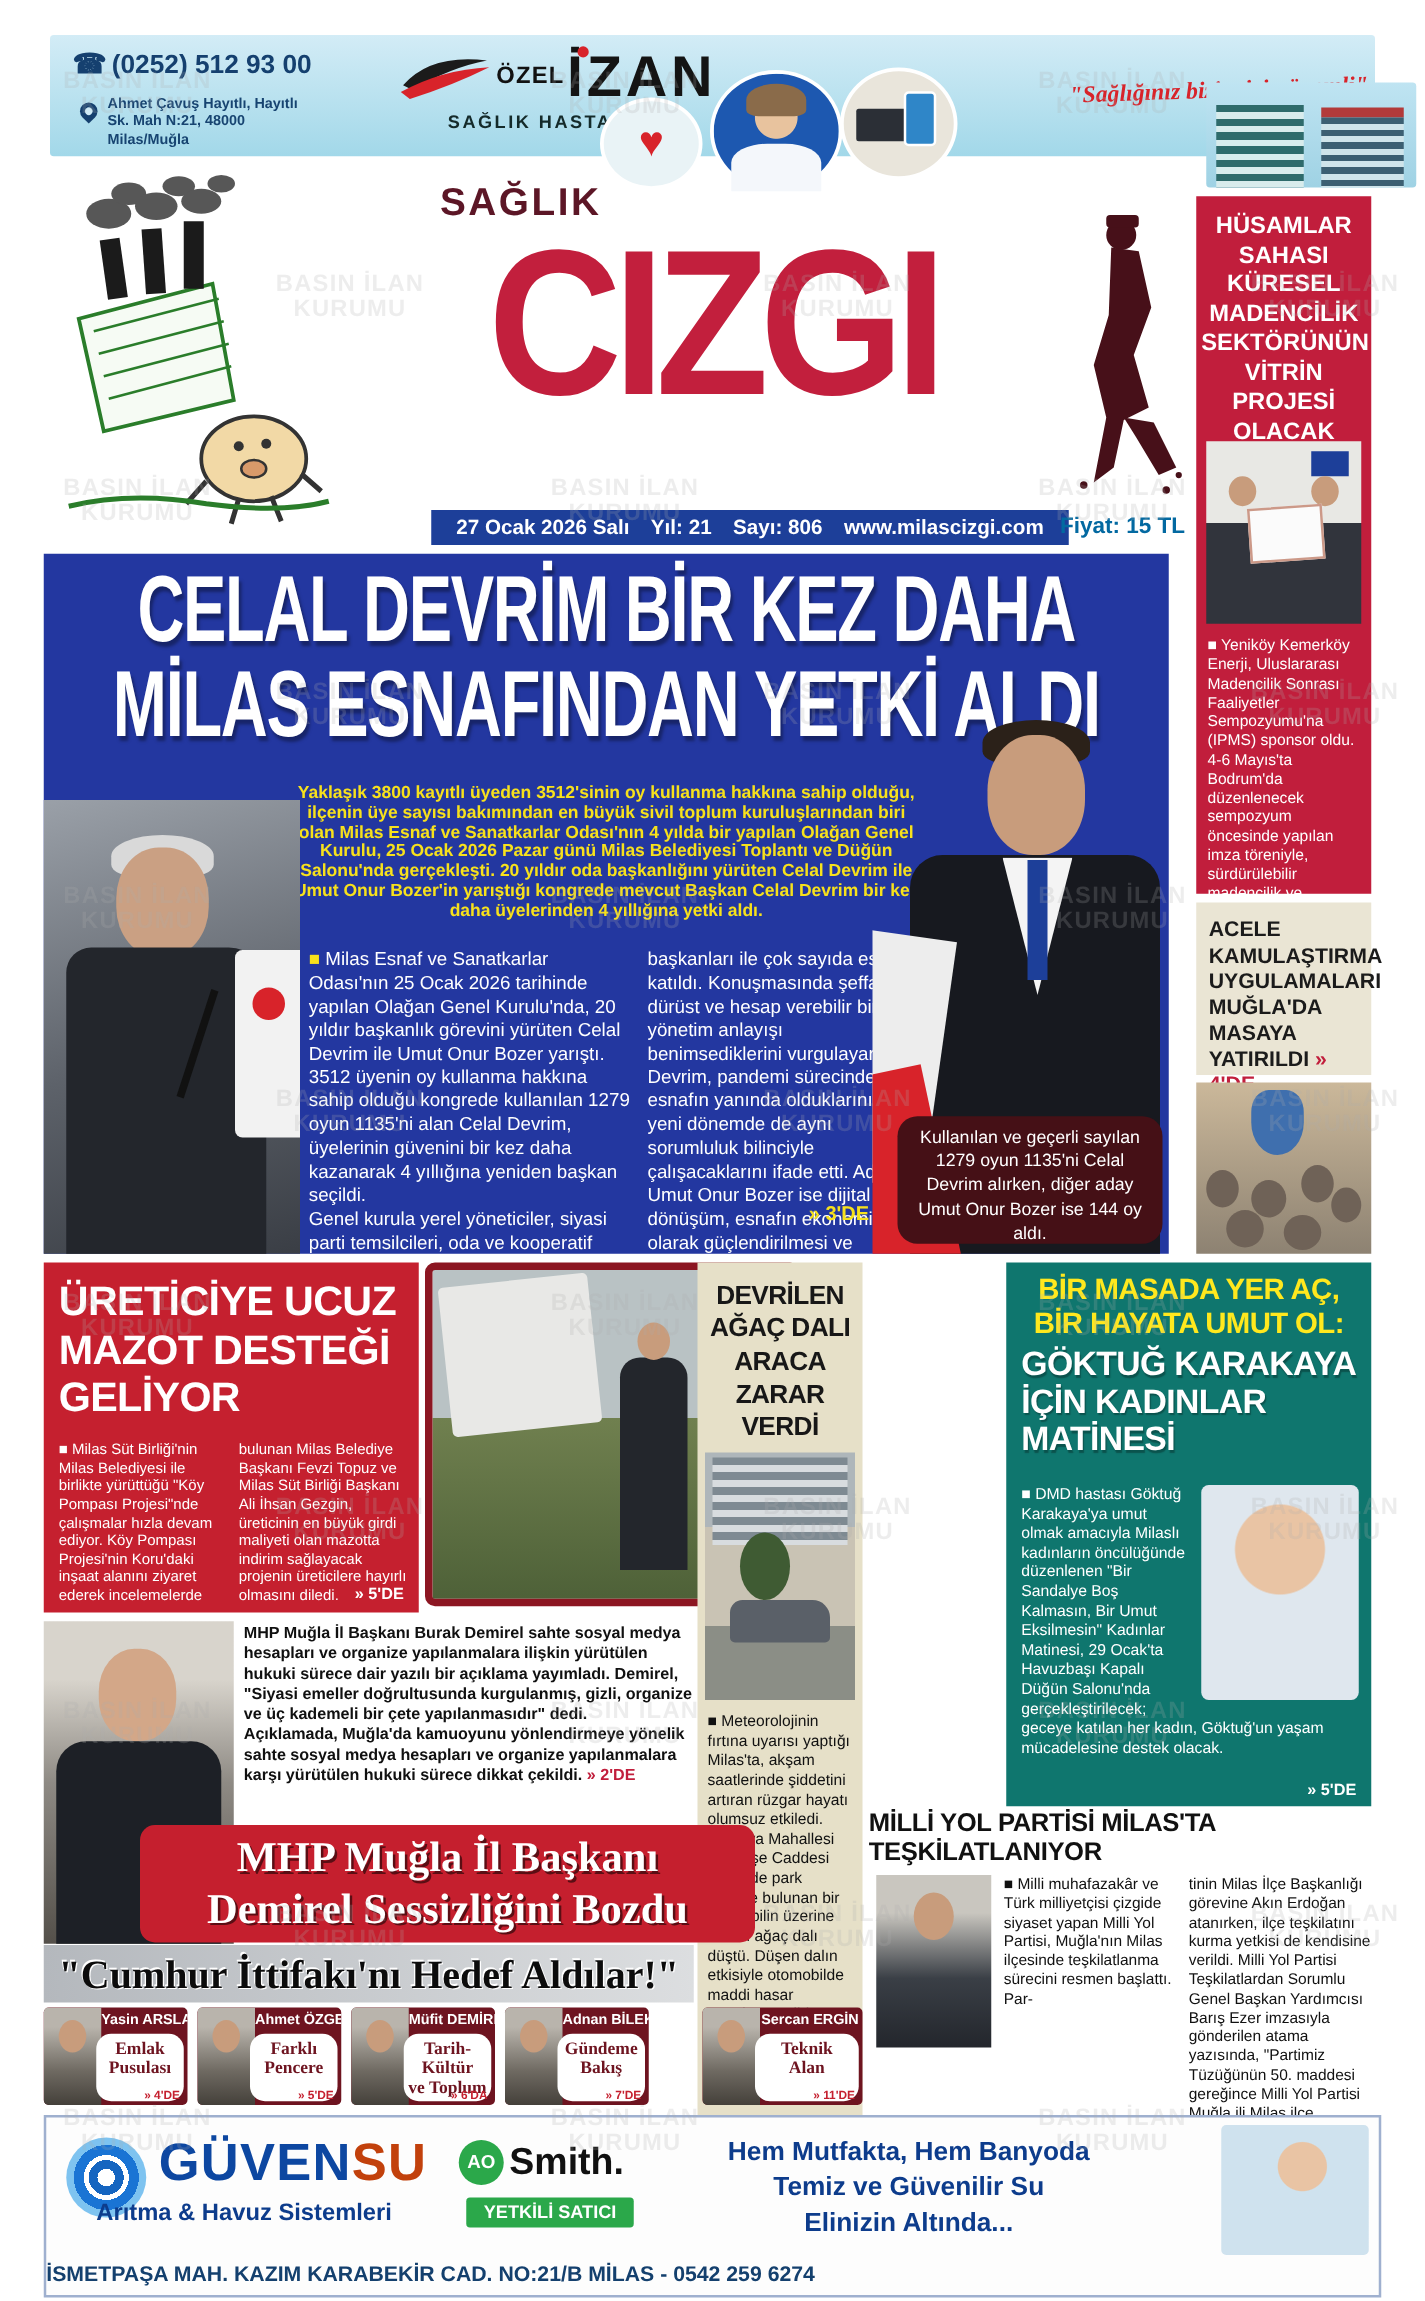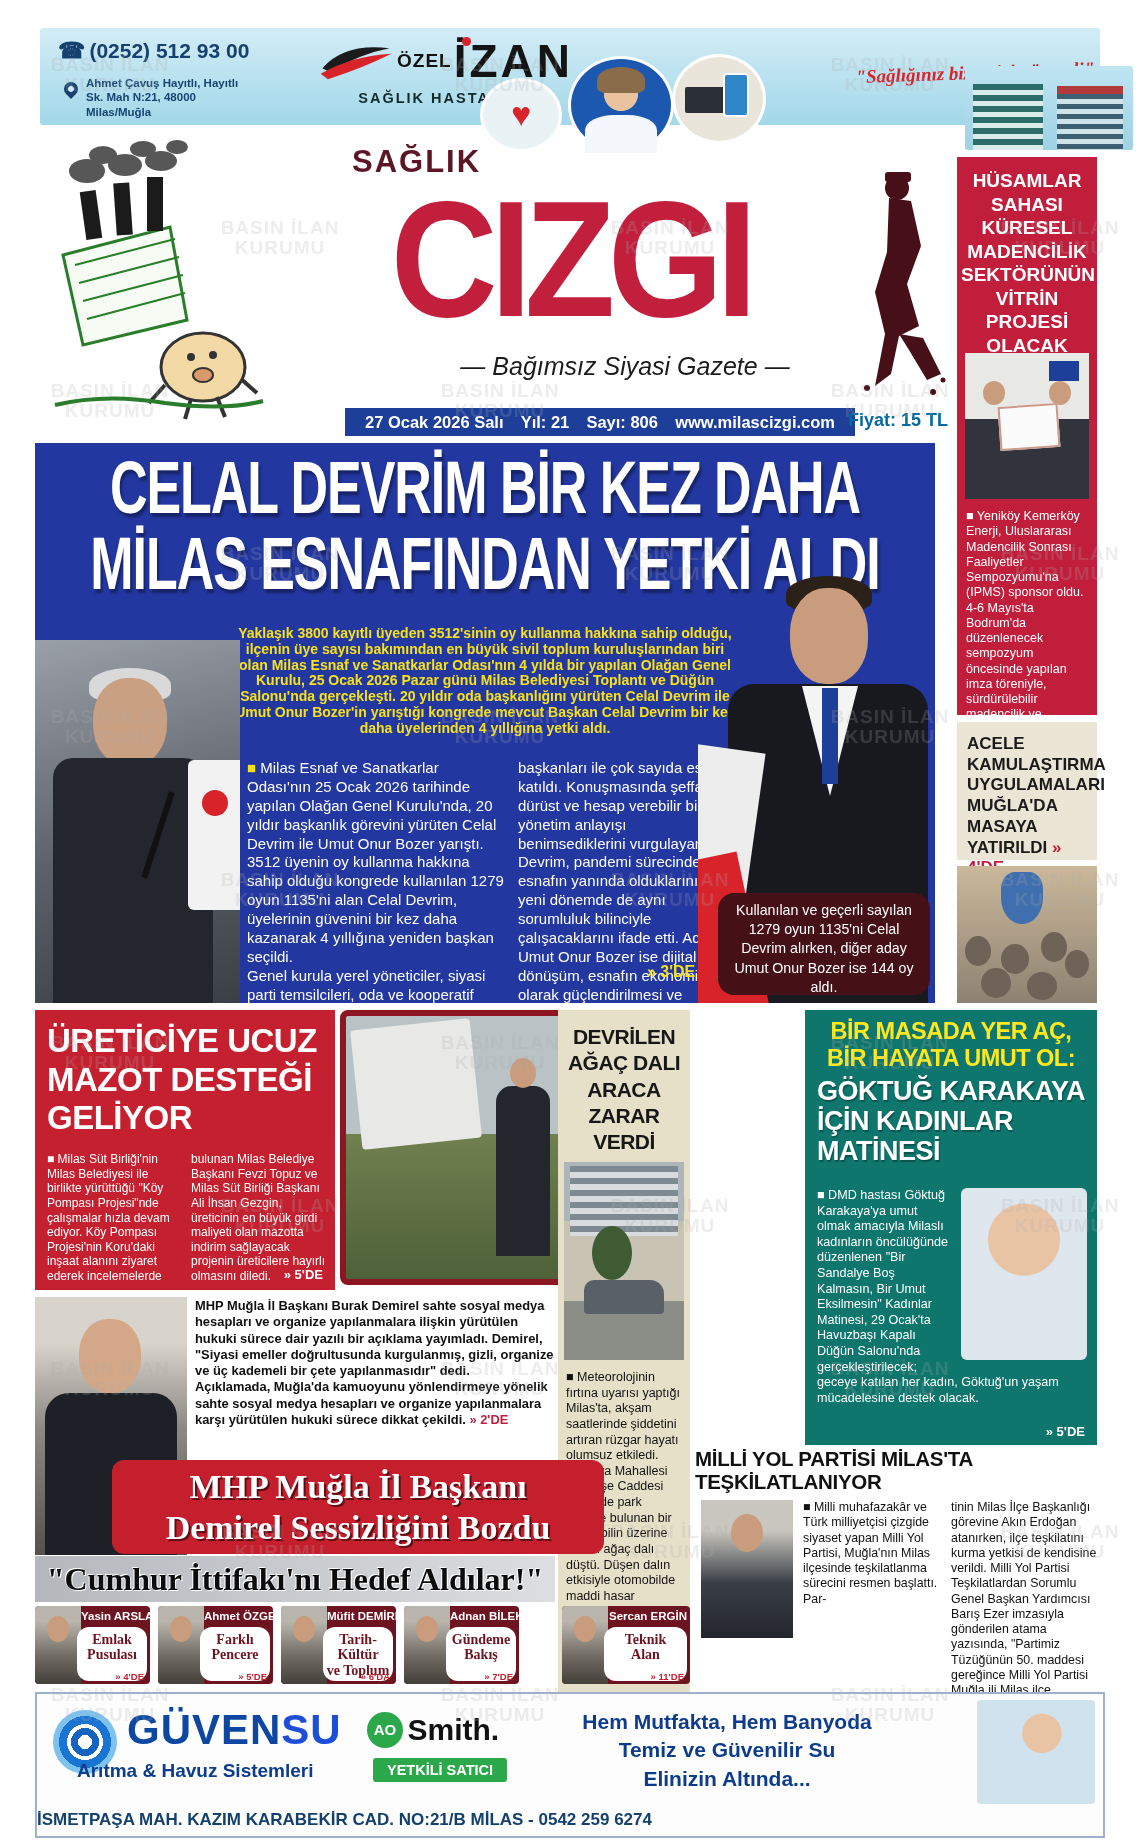--- a/index.html
+++ b/index.html
@@ -126,21 +126,21 @@
   .colphoto{position:absolute;left:0;top:0;width:46px;height:78px;background:linear-gradient(180deg,#b9b4ac 0 20%,#6f6a62 65%,#44403a);}
   .colphoto .hd{position:absolute;left:12px;top:10px;width:22px;height:26px;background:#c89c7c;border-radius:50%;}
   .colname{position:absolute;left:46px;right:2px;top:4px;text-align:center;color:#fff;font-weight:bold;font-size:11.5px;white-space:nowrap;}
   .colpanel{position:absolute;left:42px;right:3px;top:21px;bottom:3px;background:#fff;border-radius:12px;text-align:center;color:#6e1420;font-family:"Liberation Serif",serif;font-weight:bold;font-size:14px;line-height:1.1;padding-top:5px;box-sizing:border-box;}
   .coljump{position:absolute;right:6px;bottom:2px;color:#c5202f;font-size:9.5px;font-weight:bold;font-family:"Liberation Sans",sans-serif;}
   
   .bad{left:35px;top:1692px;width:1070px;height:146px;background:#fdfdfd;border:2px solid #9fb0cf;box-sizing:border-box;}
   .gsu-logo{position:absolute;left:16px;top:16px;width:64px;height:64px;border-radius:50%;background:radial-gradient(circle at 50% 50%,#ffffff 0 7px,#1565c0 7px 14px,#ffffff 14px 18px,#1a74d4 18px 26px,#7ec3f0 26px 32px);}
   .gsu-text{position:absolute;left:90px;top:12px;}
   .gsu-b1{font-size:42px;font-weight:bold;color:#0d47a1;letter-spacing:1px;}
-  .gsu-b2{font-size:42px;font-weight:bold;color:#1d4ed8;letter-spacing:1px;}
+  .gsu-b2{font-size:42px;font-weight:bold;color:#c2410c;letter-spacing:1px;}
   .gsu-tag{position:absolute;left:40px;top:66px;font-size:19px;font-weight:bold;color:#0d3c8c;white-space:nowrap;}
   .ao{position:absolute;left:330px;top:18px;}
   .ao-circle{display:inline-block;width:36px;height:36px;border-radius:50%;background:#2ba84a;color:#fff;font-weight:bold;font-size:15px;text-align:center;line-height:36px;vertical-align:middle;}
   .ao-name{font-size:30px;font-weight:bold;color:#111;vertical-align:middle;}
   .ao-badge{position:absolute;left:6px;top:46px;background:#2ba84a;color:#fff;font-weight:bold;font-size:14.5px;padding:4px 14px;border-radius:3px;white-space:nowrap;}
   .bad-msg{position:absolute;left:520px;top:14px;width:340px;text-align:center;color:#0d3c8c;font-weight:bold;font-size:21px;line-height:1.35;}
   .bad-woman{position:absolute;right:8px;top:6px;width:118px;height:104px;background:radial-gradient(circle at 55% 32%,#e9c4a4 0 20%,#cfe2ee 21%);border-radius:4px;}
   .bad-addr{position:absolute;left:0;right:0;bottom:6px;text-align:left;color:#14406e;font-weight:bold;font-size:17px;}
 </style>
 </head>
@@ -220,21 +220,20 @@
           <circle cx="52" cy="20" r="12"></circle>
           <rect x="40" y="4" width="26" height="10" rx="3"></rect>
       <path d="M44 30 L66 33 L76 78 L62 116 L74 158 L54 168 L46 206 L30 218 L40 166 L30 124 L42 84 Z"></path>
       <path d="M54 166 L78 170 L96 206 L82 212 L64 182 Z"></path>
       <circle cx="88" cy="224" r="3"></circle>
           <circle cx="22" cy="220" r="3"></circle>
           <circle cx="98" cy="212" r="2.5"></circle>
         </g>
     </svg>
   </div>
-  <div class="abs tagline">— Bağımsız Siyasi Gazete —</div>
   <div class="abs dateline">
     <span>27 Ocak 2026 Salı</span>
     <span>Yıl: 21</span>
     <span>Sayı: 806</span>
     <span>www.milascizgi.com</span>
   </div>
   <div class="abs price">Fiyat: 15 TL</div>
 
   <div class="abs lead">
     <div class="hlwrap">

